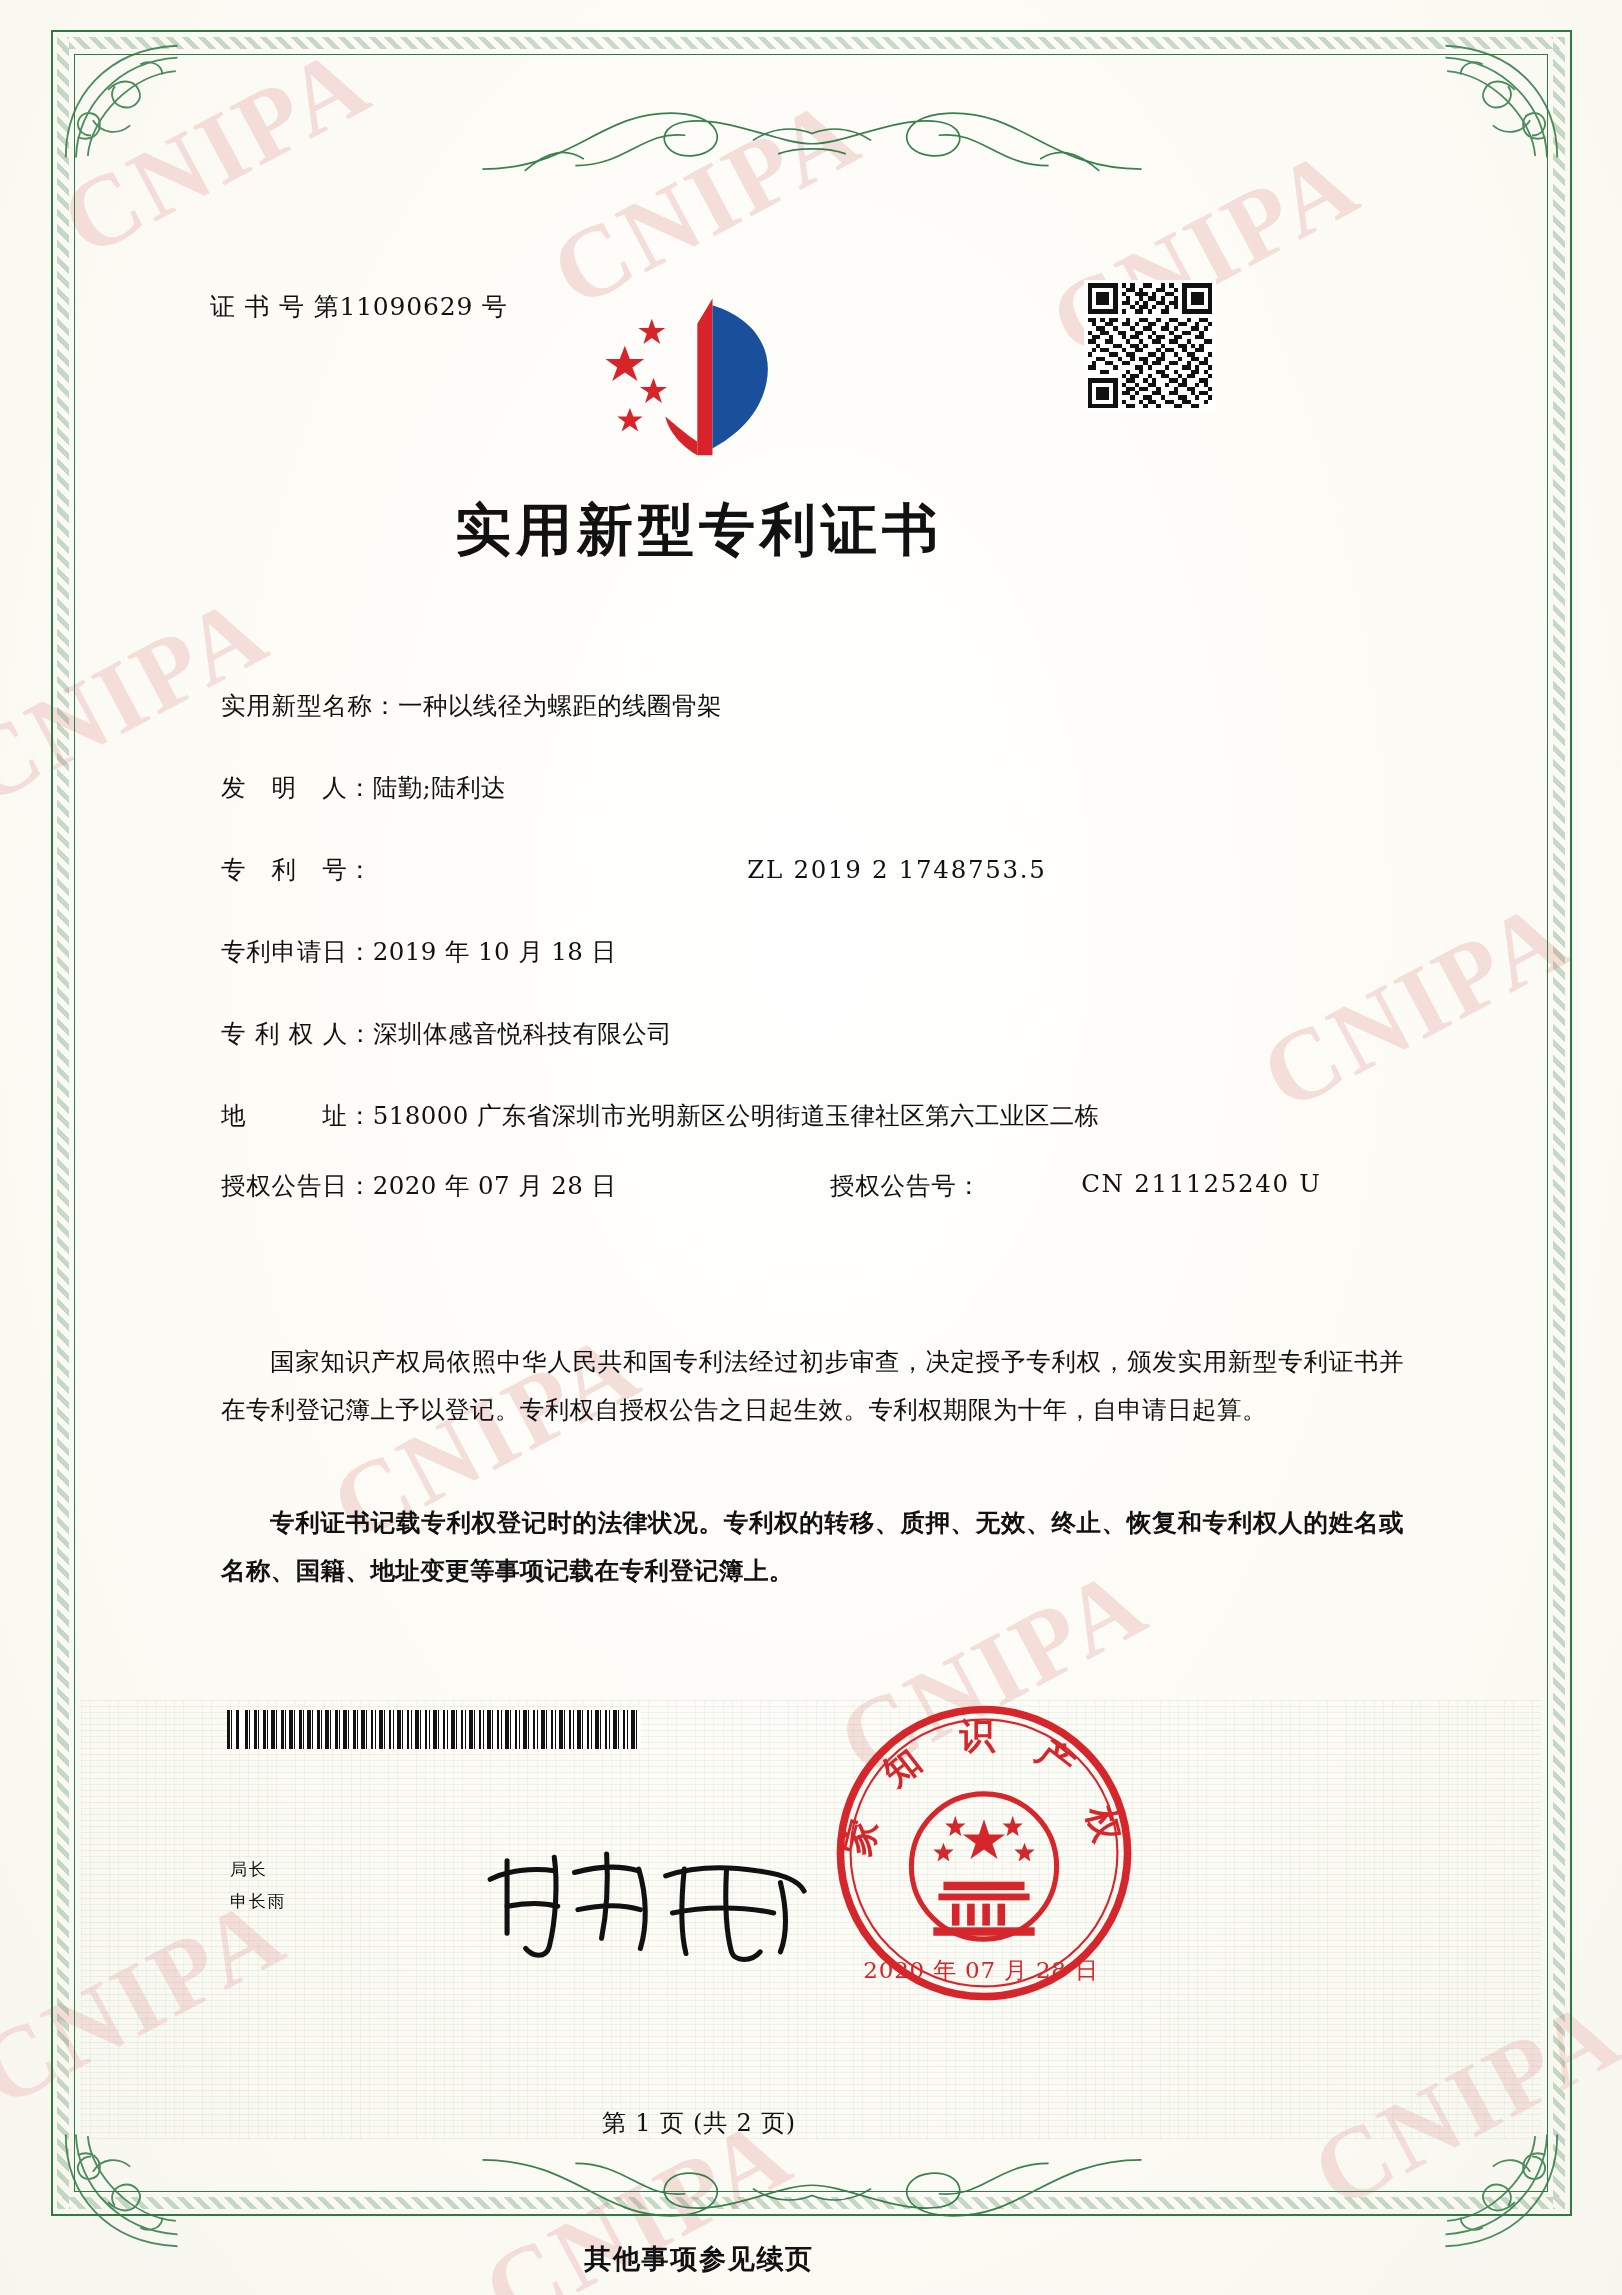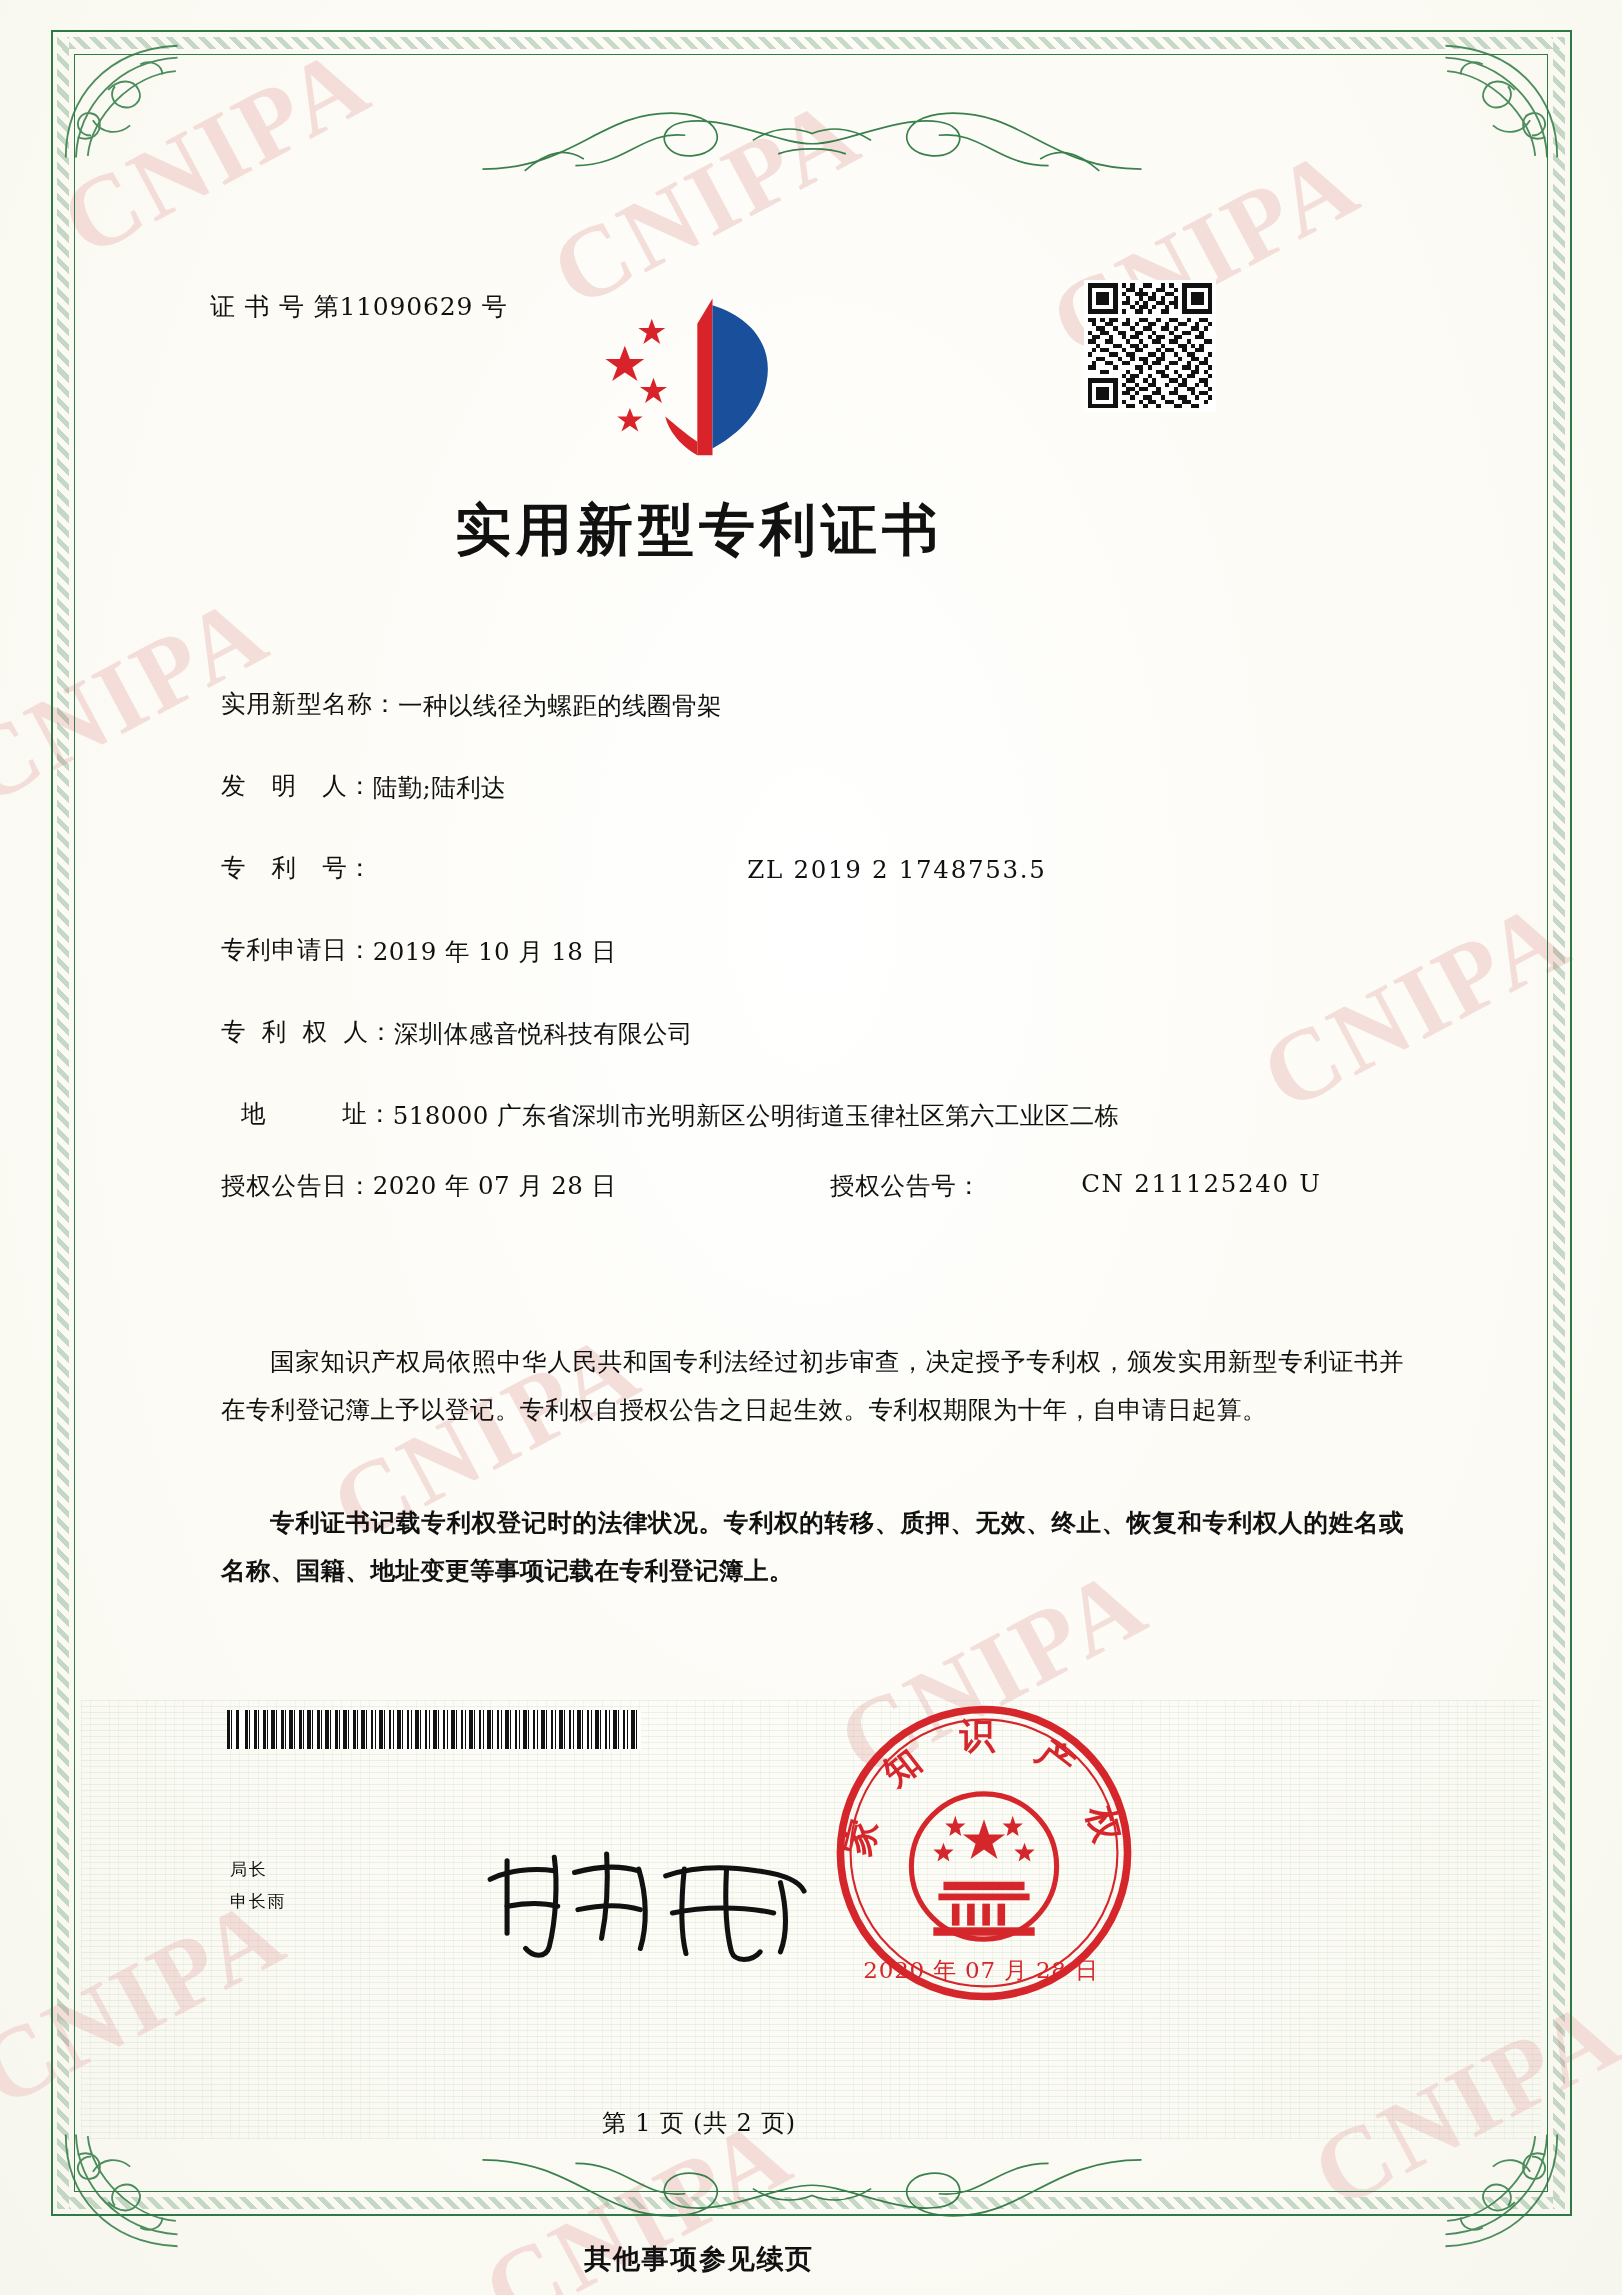--- a/index.html
+++ b/index.html
@@ -189,21 +189,20 @@
     align-items: flex-start;
     margin-bottom: 44px;
     font-size: 24.5px;
     color: #111;
     line-height: 1.55;
   }
   .field-label {
     flex: 0 0 auto;
     white-space: pre;
     letter-spacing: 0.8px;
-    font-family: Liberation Mono, monospace;
   }
   .field-value {
     flex: 1 1 auto;
     letter-spacing: 0.4px;
   }
   .field-value.mono-sp {
     letter-spacing: 1.7px;
     text-align: center;
   }
 
@@ -636,21 +635,21 @@
         <span class="field-value mono-sp">ZL 2019 2 1748753.5</span>
       </div>
       <div class="field-row">
         <span class="field-label">专利申请日：</span>
         <span class="field-value">2019 年 10 月 18 日</span>
       </div>
       <div class="field-row">
         <span class="field-label">专 利 权 人：</span>
         <span class="field-value">深圳体感音悦科技有限公司</span>
       </div>
-      <div class="field-row" style="margin-bottom:34px;margin-left:20px;">
+      <div class="field-row" style="margin-bottom:34px;">
         <span class="field-label">地　　　址：</span>
         <span class="field-value" style="max-width:845px;">518000 广东省深圳市光明新区公明街道玉律社区第六工业区二栋</span>
       </div>
 
       <div class="two-col">
         <span class="col-a">
           <span class="field-label">授权公告日：</span>
           <span class="field-value">2020 年 07 月 28 日</span>
         </span>
         <span class="col-b">

